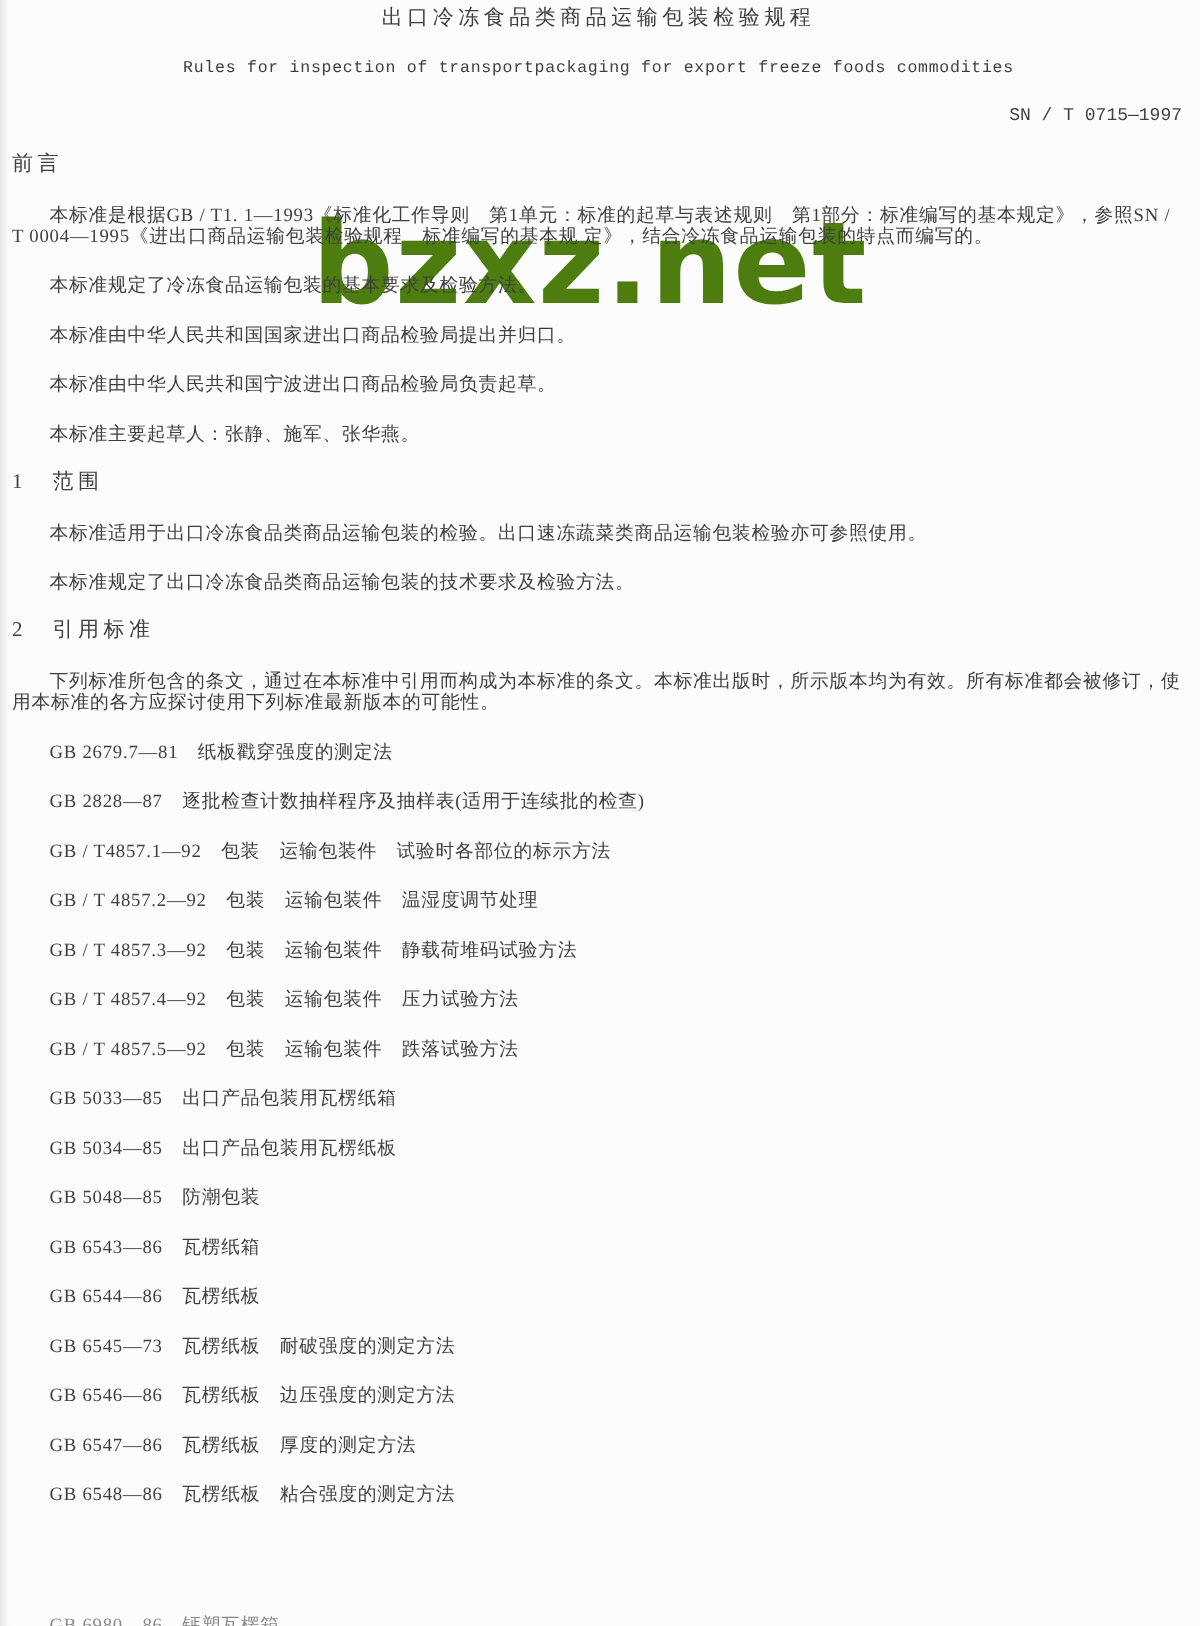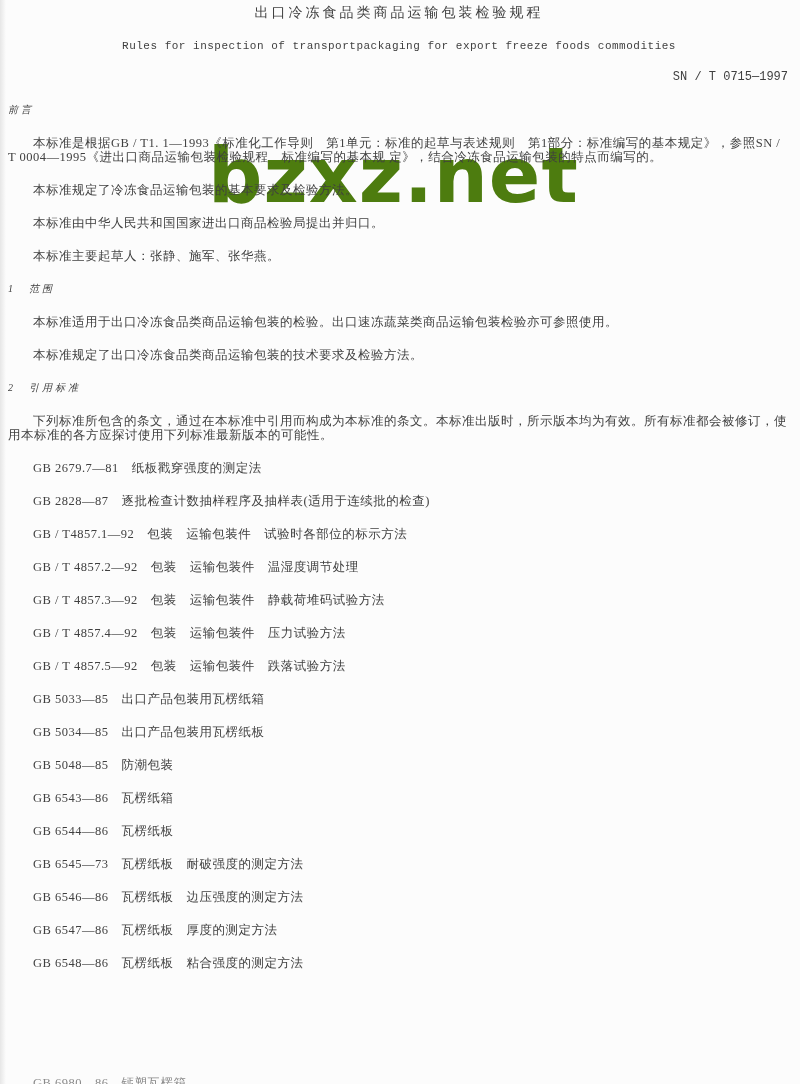--- a/index.html
+++ b/index.html
@@ -61,25 +61,24 @@
   .std-code {
     margin-top: 17px;
     text-align: right;
     padding-right: 2px;
     font-family: "Liberation Mono", "DejaVu Sans Mono", monospace;
     font-size: 12px;
     line-height: 14px;
   }
   .h-section {
     margin: 19px 0 0 0;
-    font-size: 10px;
+    font-size: 14px;
     font-weight: normal;
     letter-spacing: 3px;
     line-height: 14px;
-    font-style: italic;
   }
   .para {
     margin: 19px 0 0 0;
     font-size: 12.5px;
     line-height: 14px;
     text-indent: 2em;
     letter-spacing: 0.5px;
   }
   .ref-item {
     margin: 19px 0 0 0;
@@ -114,20 +113,21 @@
 
     <div class="subtitle">Rules for inspection of transportpackaging for export freeze foods commodities</div>
 
     <div class="std-code">SN / T 0715—1997</div>
 
     <h2 class="h-section">前言</h2>
 
     <p class="para">本标准是根据GB / T1. 1—1993《标准化工作导则　第1单元：标准的起草与表述规则　第1部分：标准编写的基本规定》，参照SN / T 0004—1995《进出口商品运输包装检验规程　标准编写的基本规 定》，结合冷冻食品运输包装的特点而编写的。</p>
     <p class="para">本标准规定了冷冻食品运输包装的基本要求及检验方法。</p>
     <p class="para">本标准由中华人民共和国国家进出口商品检验局提出并归口。</p>
+    <p class="para">本标准由中华人民共和国宁波进出口商品检验局负责起草。</p>
     <p class="para">本标准主要起草人：张静、施军、张华燕。</p>
 
     <h2 class="h-section">1　范围</h2>
 
     <p class="para">本标准适用于出口冷冻食品类商品运输包装的检验。出口速冻蔬菜类商品运输包装检验亦可参照使用。</p>
     <p class="para">本标准规定了出口冷冻食品类商品运输包装的技术要求及检验方法。</p>
 
     <h2 class="h-section">2　引用标准</h2>
 
     <p class="para">下列标准所包含的条文，通过在本标准中引用而构成为本标准的条文。本标准出版时，所示版本均为有效。所有标准都会被修订，使用本标准的各方应探讨使用下列标准最新版本的可能性。</p>

